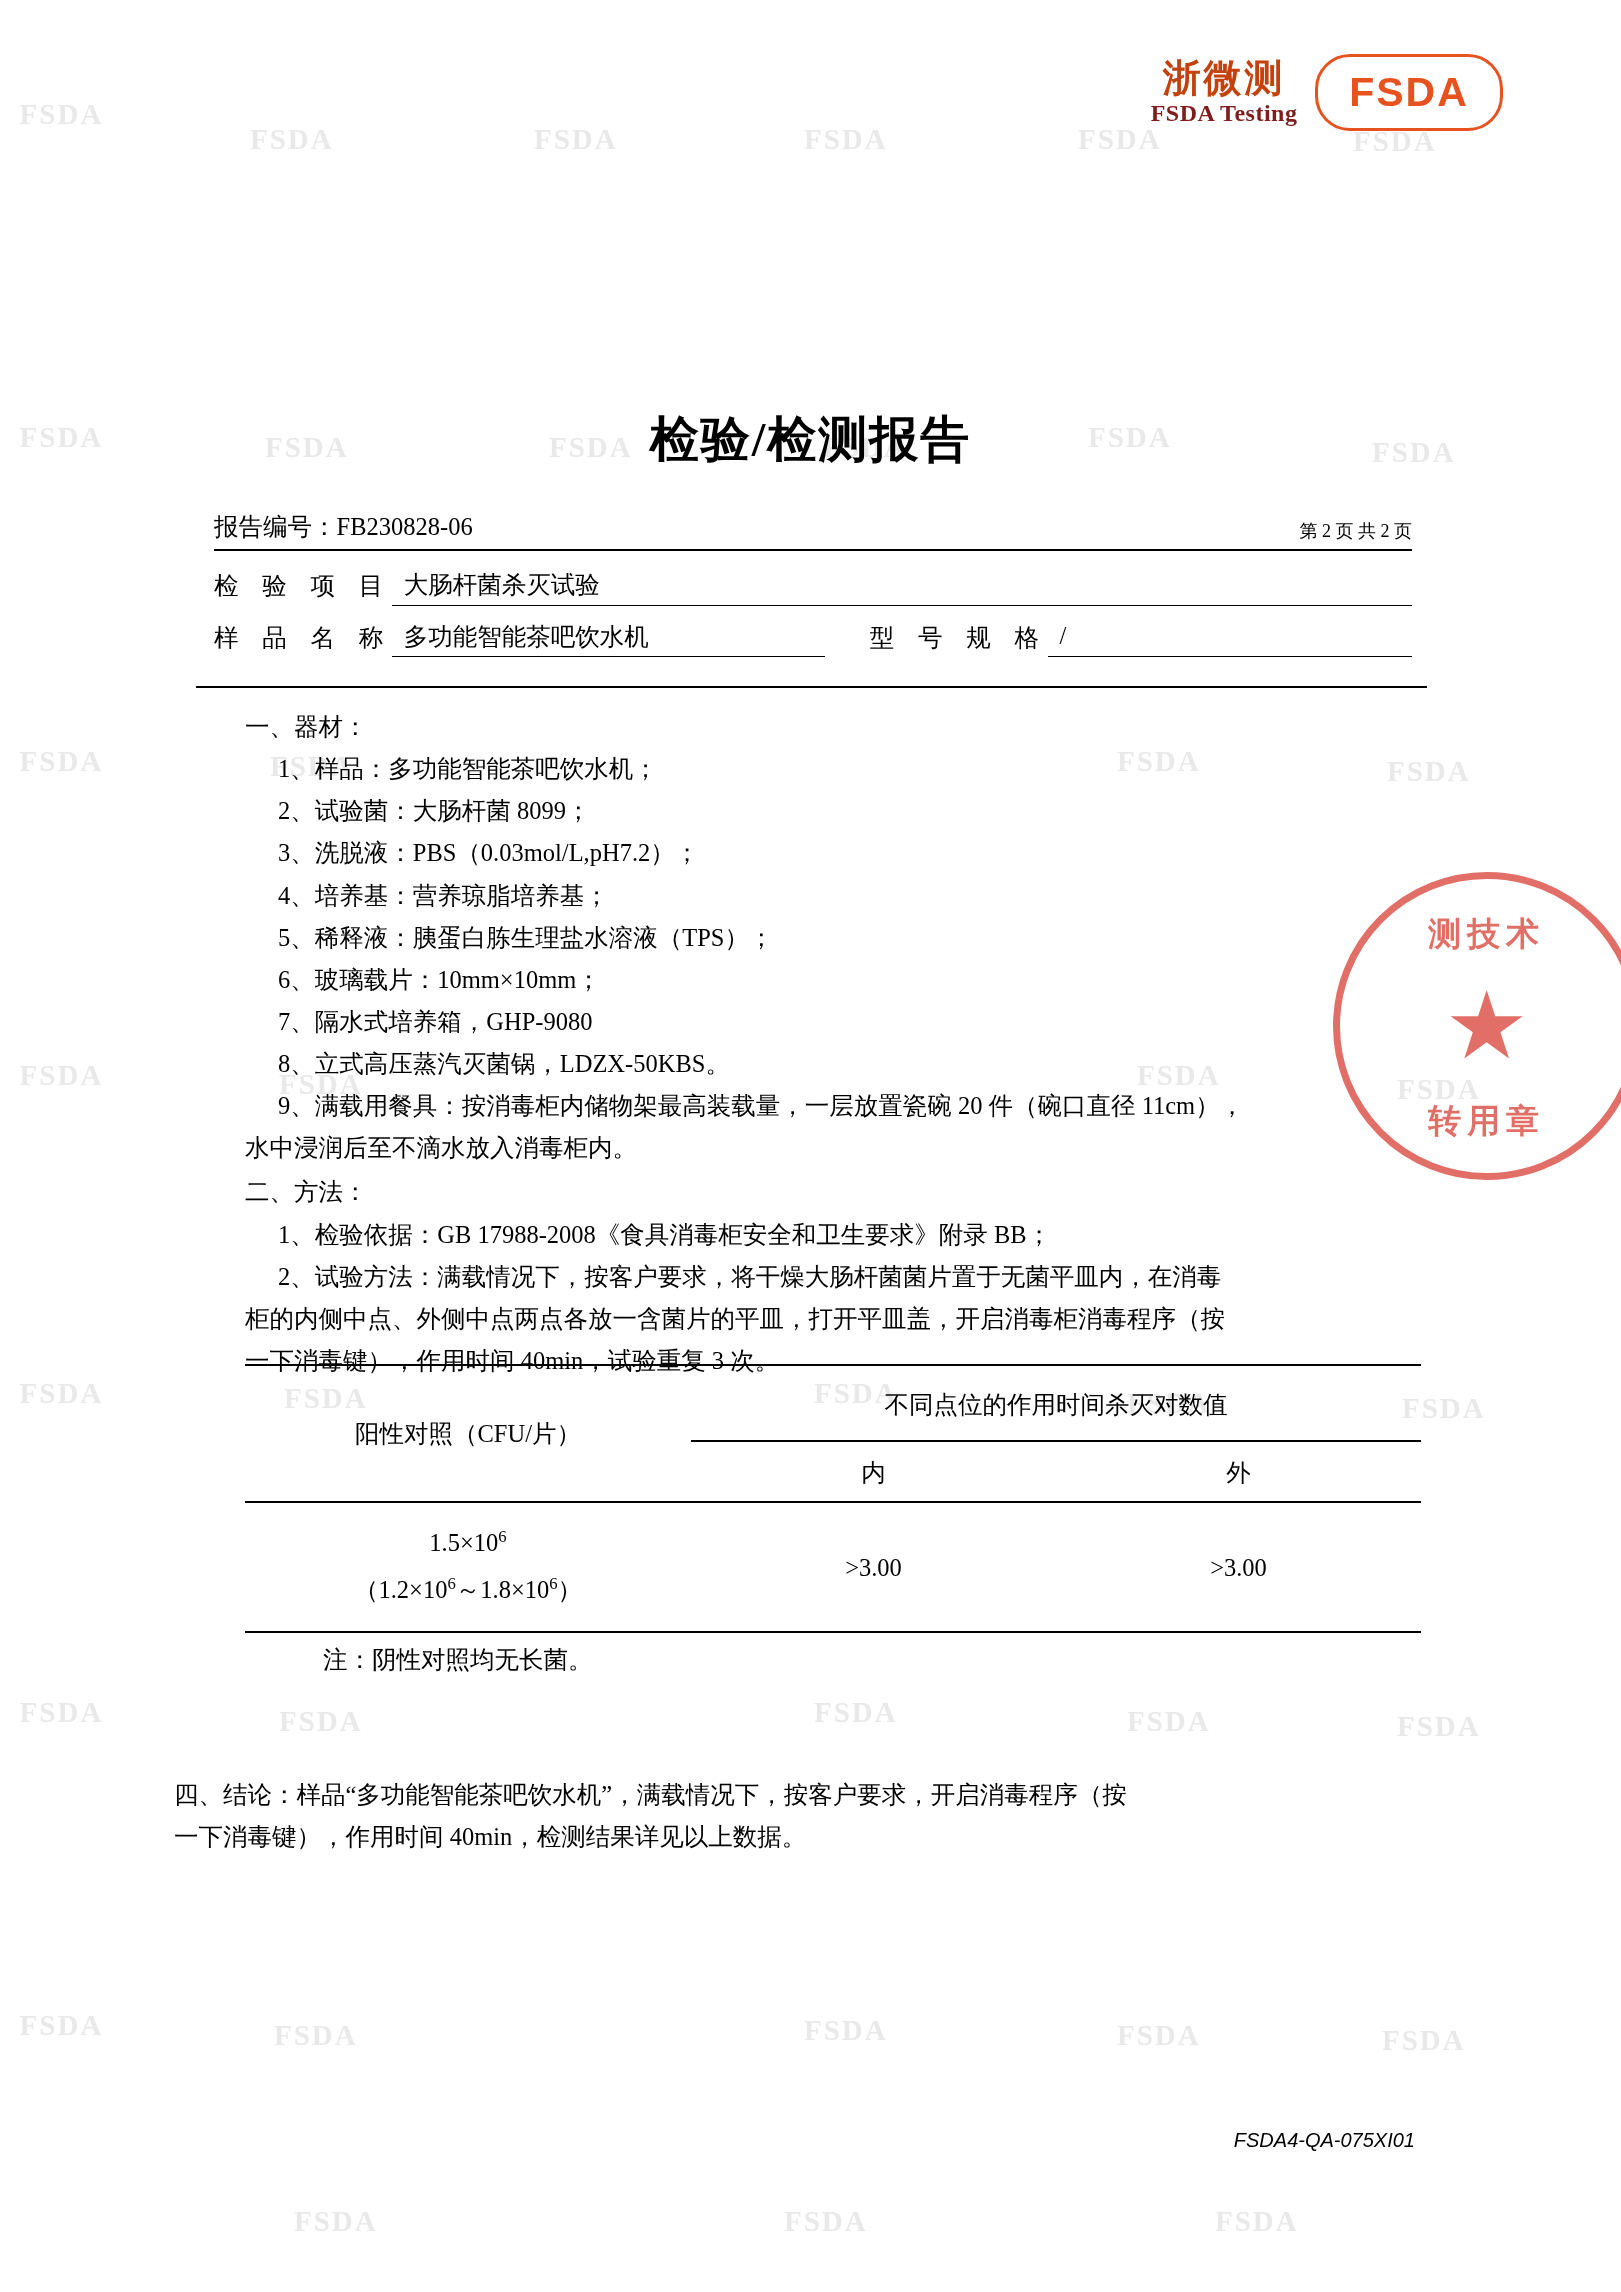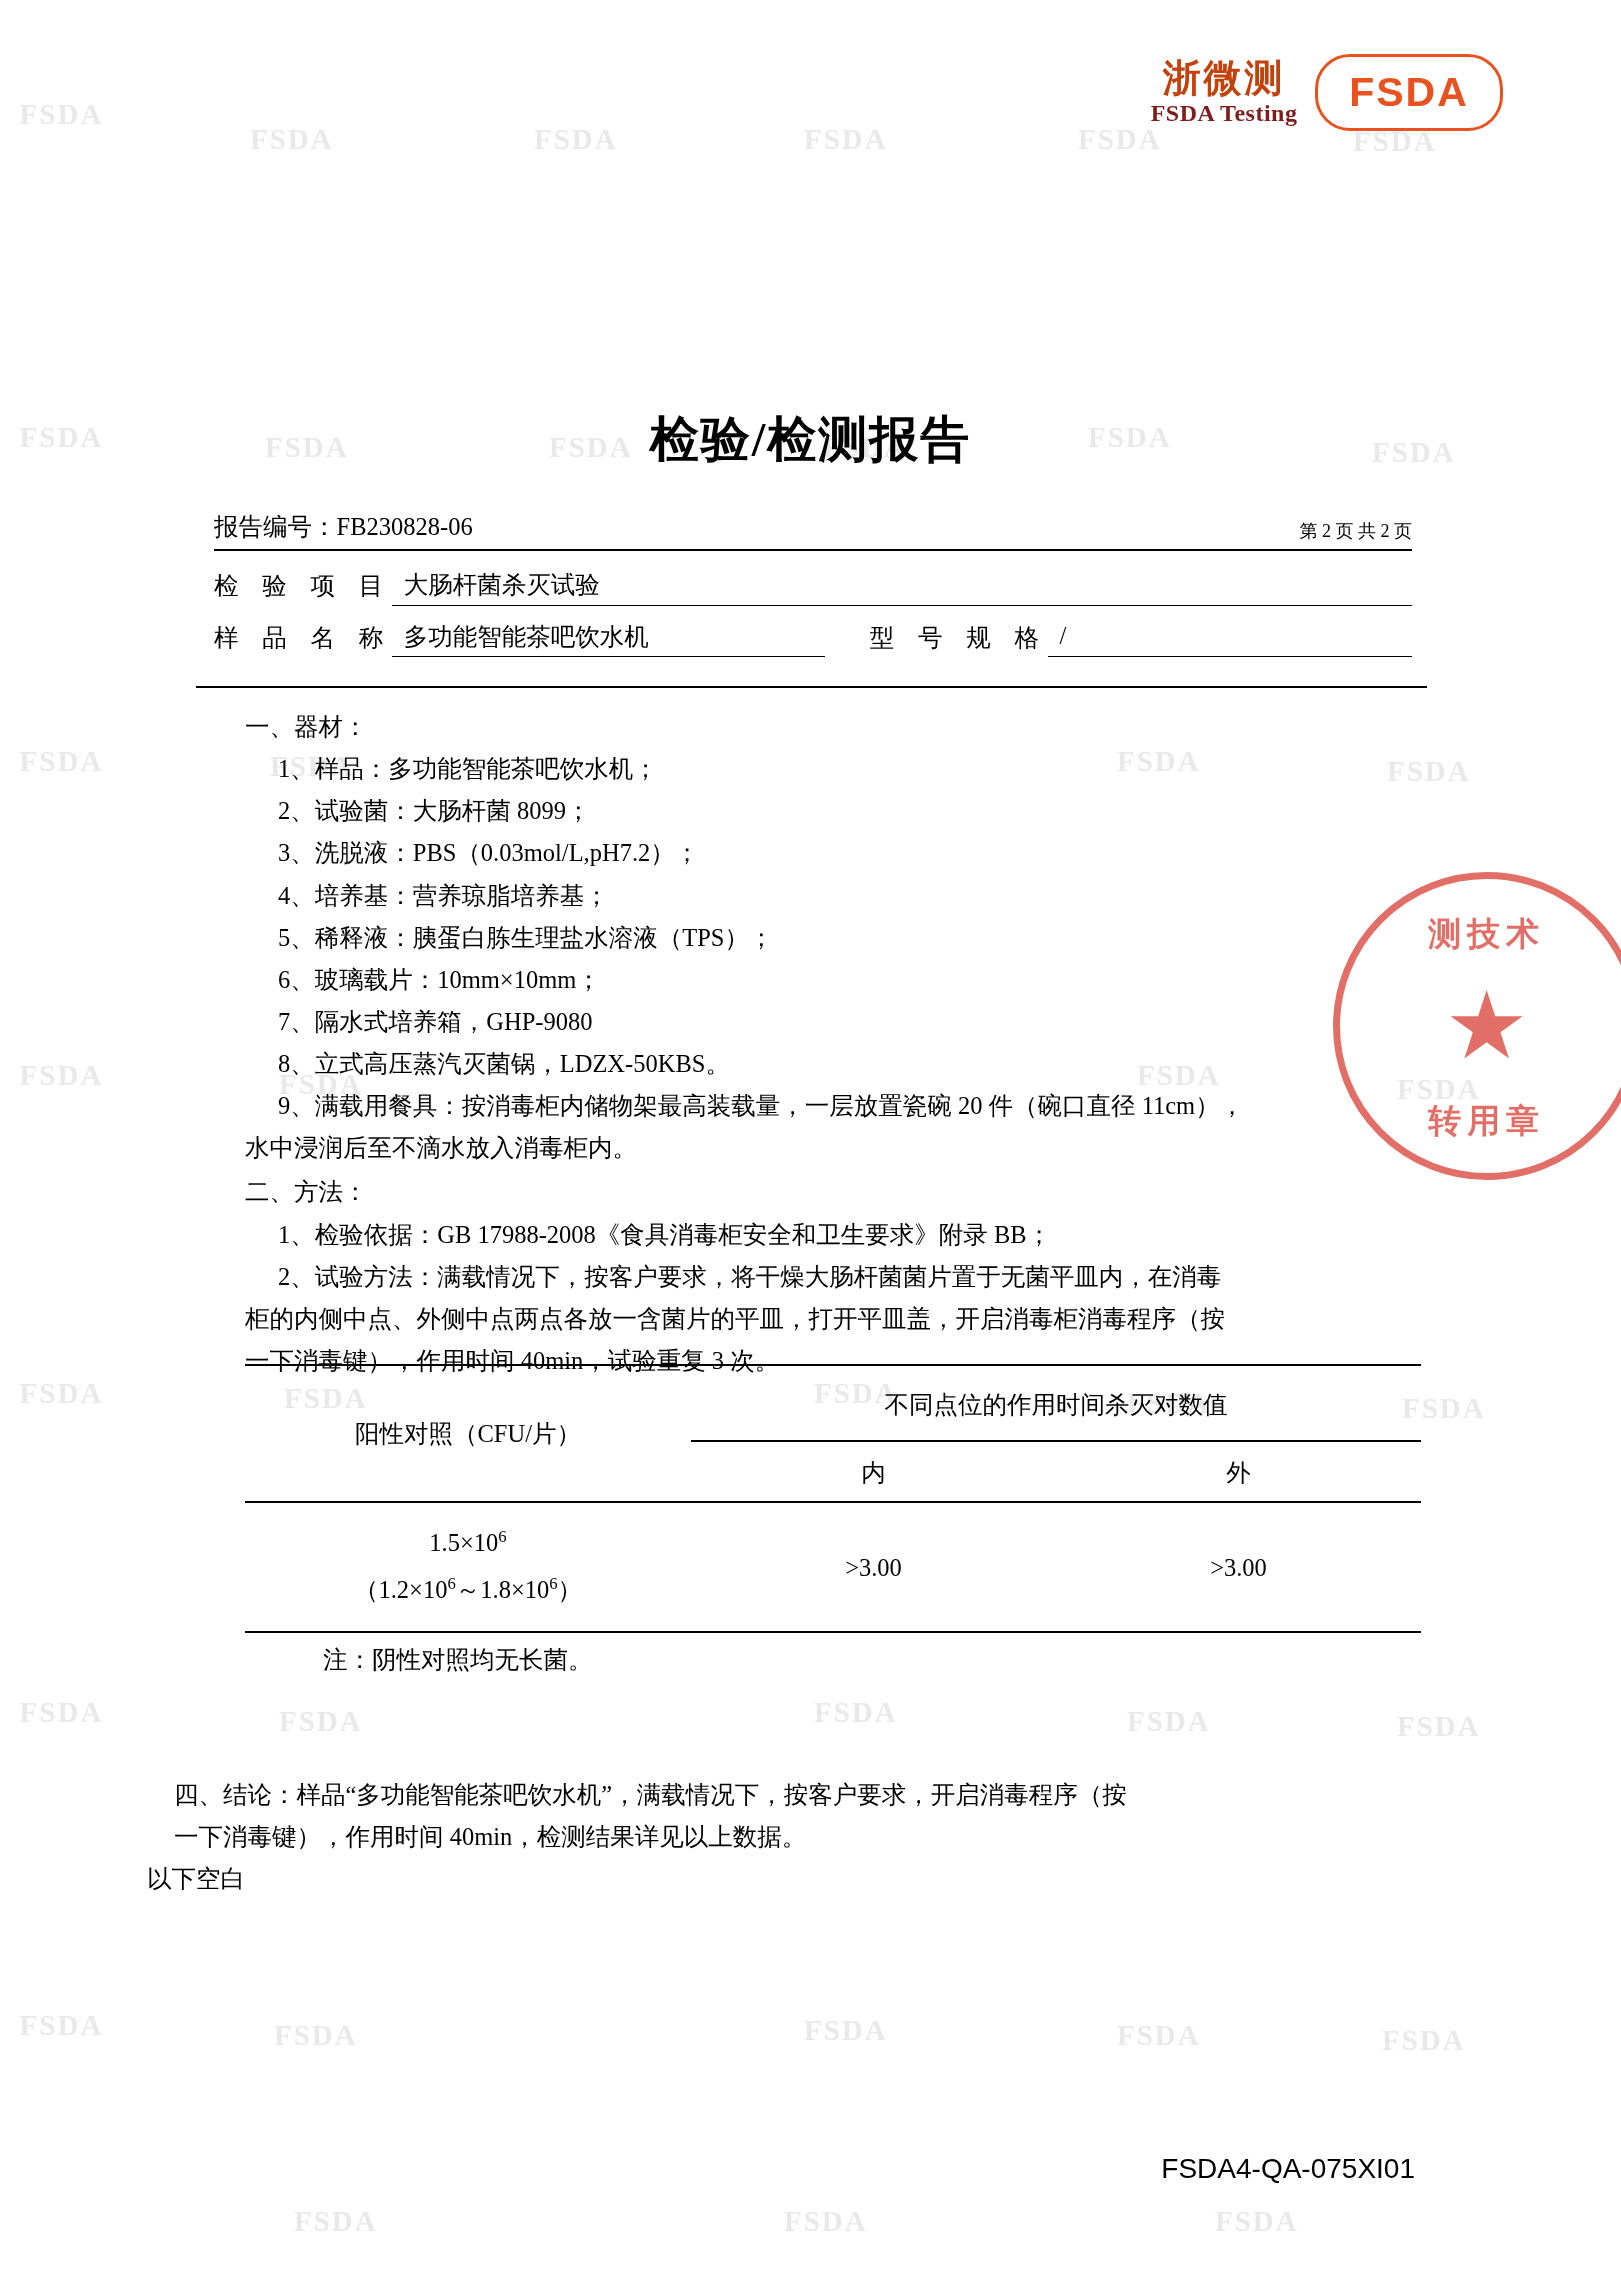--- a/index.html
+++ b/index.html
@@ -213,24 +213,25 @@
     font-weight: bold;
     font-size: 33px;
     letter-spacing: 5.9px;
   }
   .stamp-top { top: 33px; }
   .stamp-bot { bottom: 29px; }
 
   
   .footer {
     position: absolute;
-    bottom: 108px;
+    bottom: 141px;
     right: 206px;
-    font-size: 28px;
+    font-size: 20px;
     font-family: "Liberation Sans", sans-serif;
+    font-style: italic;
   }
 </style>
 </head>
 <body>
 
 <div id="wm-layer">
     <div class="wm" style="left: 19.6px; top: 98px;">FSDA</div>
     <div class="wm" style="left: 250px; top: 123px;">FSDA</div>
     <div class="wm" style="left: 534px; top: 123px;">FSDA</div>
     <div class="wm" style="left: 804px; top: 123px;">FSDA</div>
@@ -352,21 +353,20 @@
         <div class="sub-cell">&gt;3.00</div>
       </div>
     </div>
   </div>
   <div class="note">注：阴性对照均无长菌。</div>
 </div>
 
 <div class="body" style="top:1774px;">
   <div class="lvl1" style="padding-left:0px;margin-left:-71px;">四、结论：样品“多功能智能茶吧饮水机”，满载情况下，按客户要求，开启消毒程序（按</div>
   <div class="cont" style="margin-left:-71px;">一下消毒键），作用时间 40min，检测结果详见以上数据。</div>
-  <div class="cont" style="margin-left:-98px;">以下空白</div>
 </div>
 
 <div class="stamp">
   <div class="stamp-top">测技术</div>
   <div class="stamp-star">★</div>
   <div class="stamp-bot">转用章</div>
 </div>
 
 <div class="footer">FSDA4-QA-075XI01</div>
 

